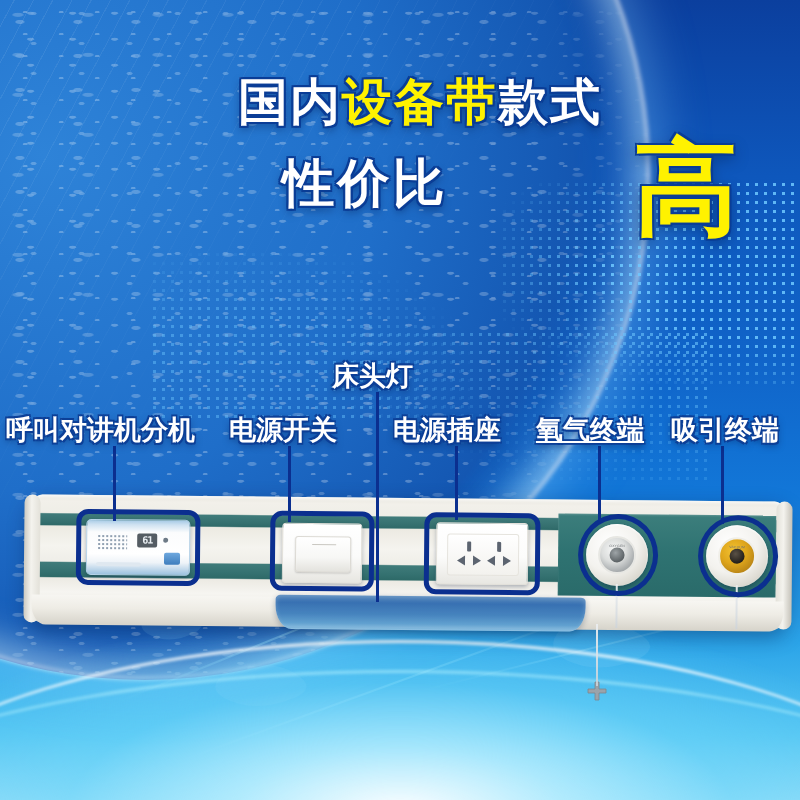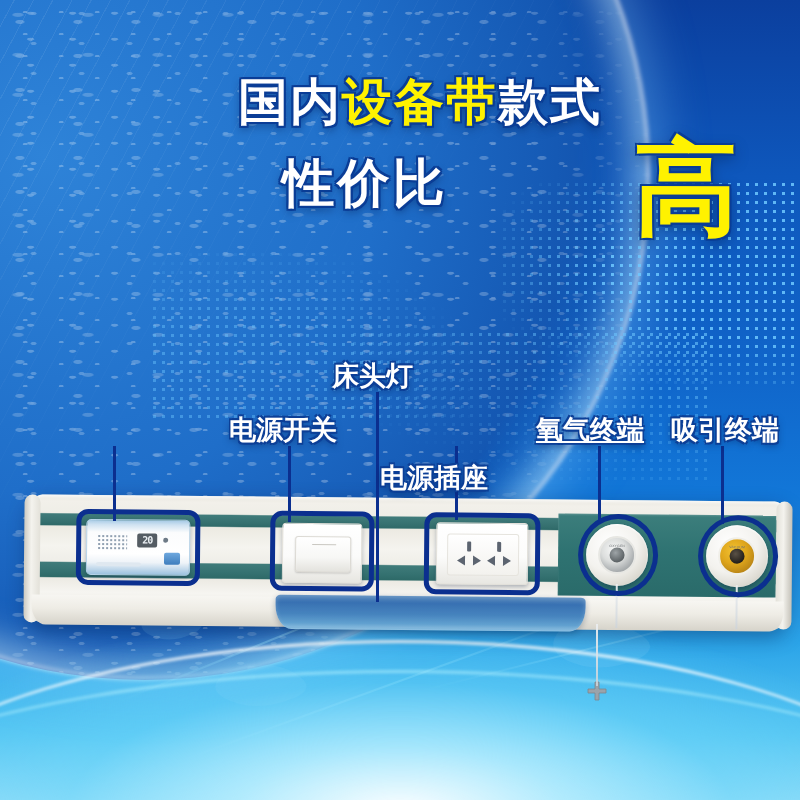--- a/index.html
+++ b/index.html
@@ -398,44 +398,45 @@
   <div class="headline">
     <div class="line1">
       <span class="t-white">国内</span><span class="t-yellow">设备带</span><span class="t-white">款式</span>
     </div>
     <div class="line2">
       <span class="t-white">性价比</span>
     </div>
   </div>
   <div class="big-gao">高</div>
 
+  <div class="callout" style="left:6px; top:412px;">呼叫对讲机分机</div>
   <div class="callout" style="left:229px; top:412px;">电源开关</div>
   <div class="callout" style="left:332px; top:358px;">床头灯</div>
-  <div class="callout" style="left:380px; top:412px;margin-top:48px;">电源插座</div>
+  <div class="callout" style="left:393px; top:412px;">电源插座</div>
   <div class="callout" style="left:536px; top:412px;text-decoration:underline;">氧气终端</div>
   <div class="callout" style="left:671px; top:412px;font-family:Liberation Serif, serif;">吸引终端</div>
 
   <div class="leader" style="left:113px; top:446px; height:75px;"></div>
   <div class="leader" style="left:288px; top:446px; height:76px;"></div>
   <div class="leader" style="left:376px; top:392px; height:210px;"></div>
   <div class="leader" style="left:455px; top:446px; height:74px;"></div>
   <div class="leader" style="left:598px; top:446px; height:78px;"></div>
   <div class="leader" style="left:721px; top:446px; height:78px;"></div>
 
   <div id="panel">
     <div class="panel-body"></div>
     <div class="teal-block"></div>
     <div class="panel-cap l"></div>
     <div class="panel-cap r"></div>
     <div class="panel-lip"></div>
     <div class="bed-lamp"></div>
 
     <div class="intercom">
       <div class="ic-speaker"></div>
-      <div class="ic-display">20</div>
+      <div class="ic-display">61</div>
       <div class="ic-led"></div>
       <div class="ic-bar"></div>
       <div class="ic-btn"></div>
     </div>
 
     <div class="switch-plate">
       <div class="switch-rocker"></div>
     </div>
 
     <div class="socket-plate">

